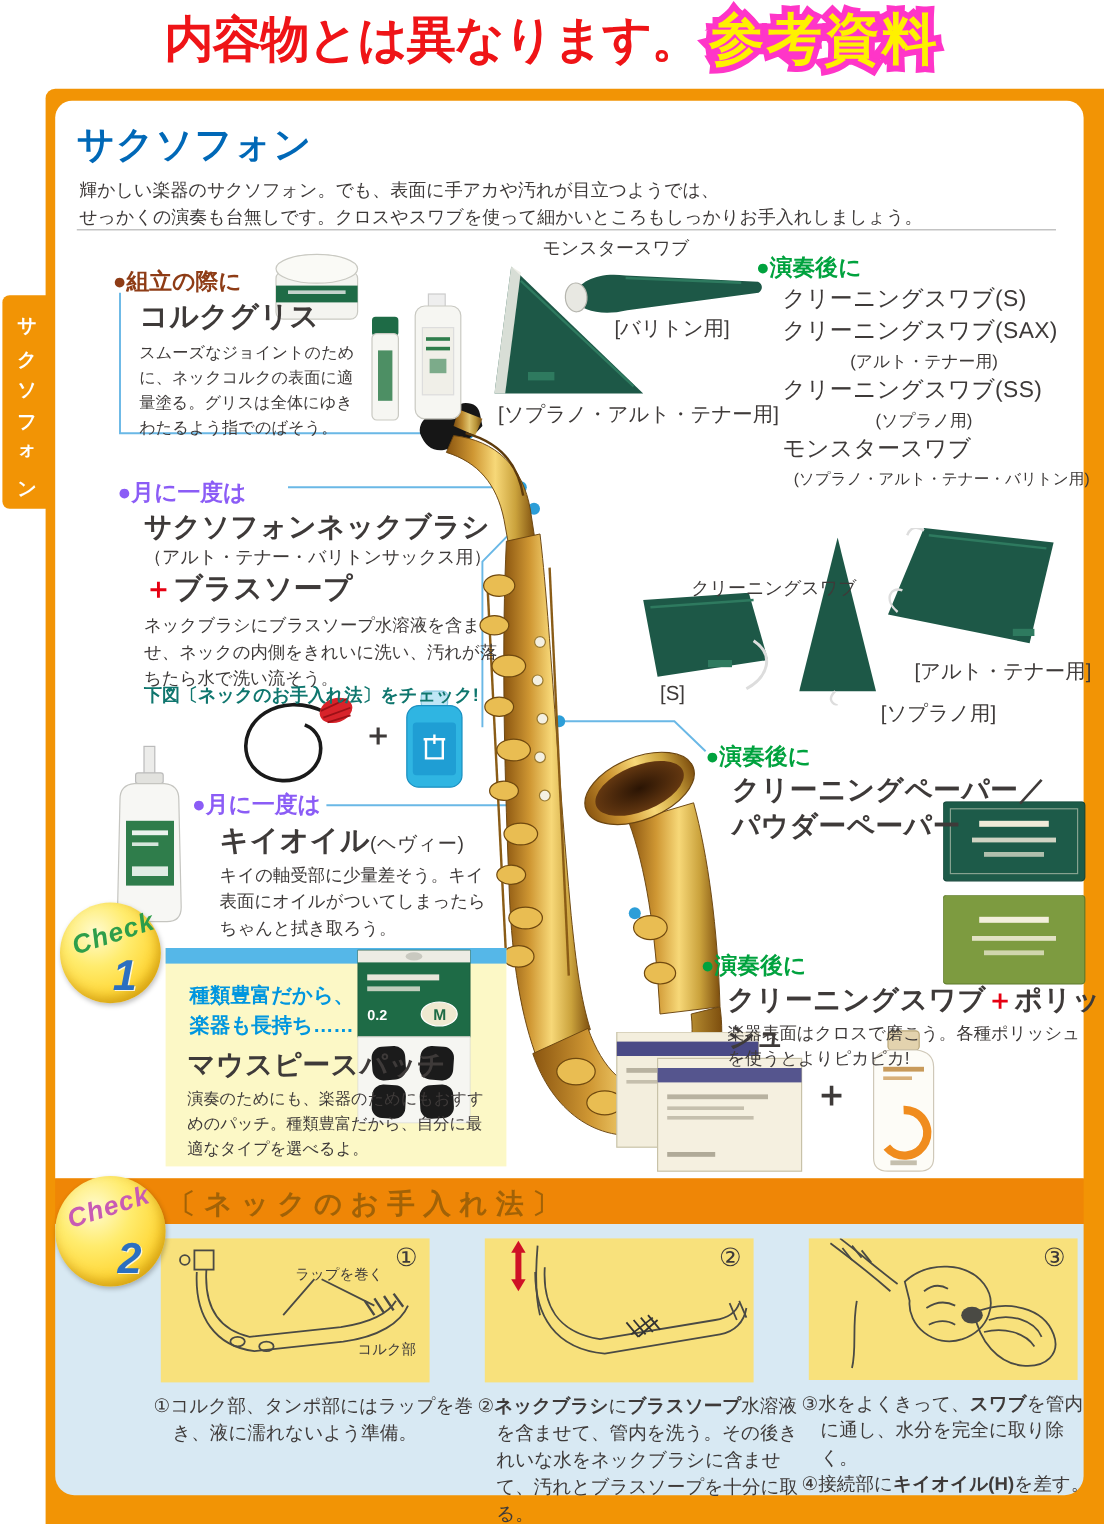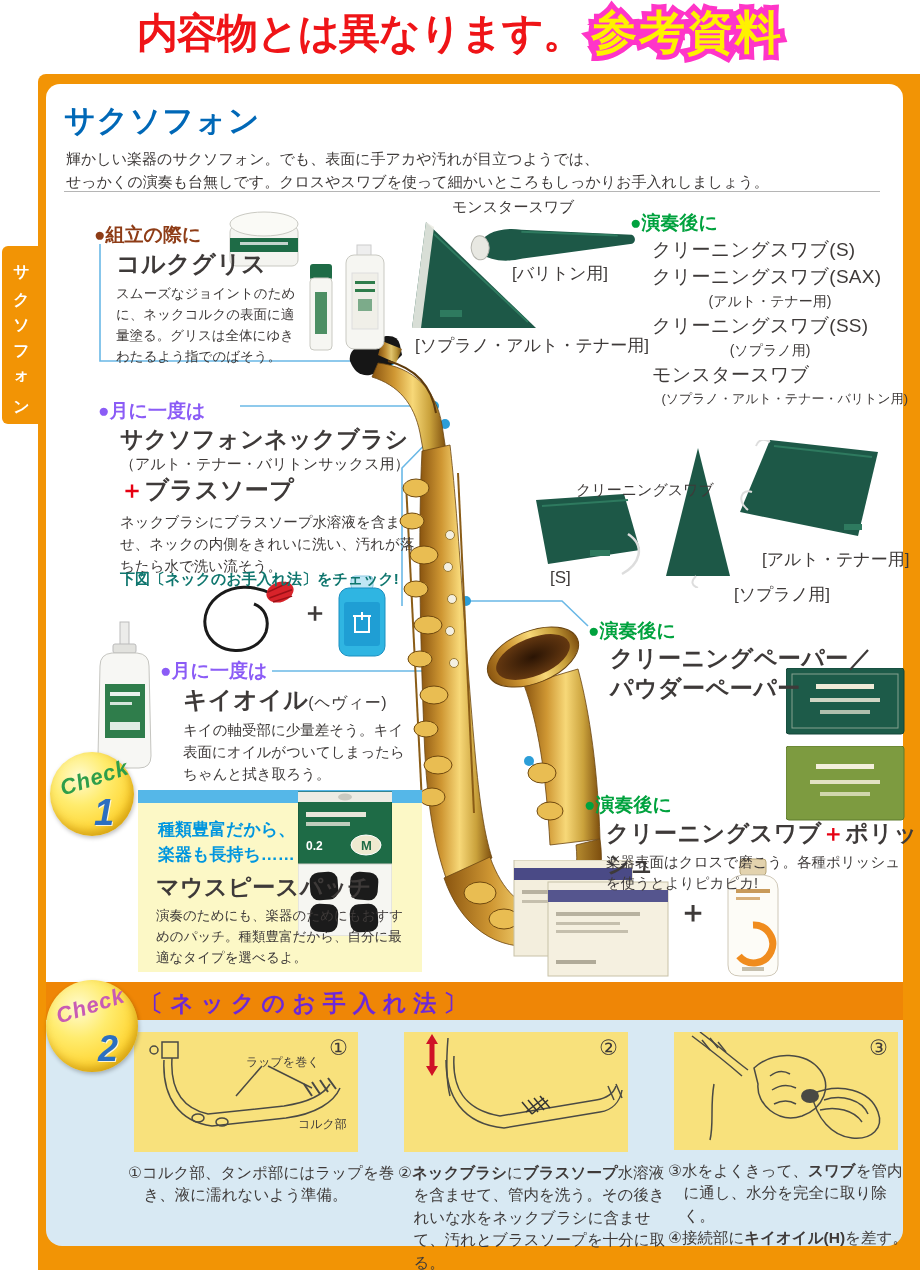--- a/index.html
+++ b/index.html
@@ -11,21 +11,21 @@
   .hdr-notice{font-size:41px;font-weight:bold;color:#ef1417;letter-spacing:-1px;}
   .ref-wrap{position:relative;display:inline-block;}
   .ref{font-size:46px;font-weight:bold;letter-spacing:2px;}
   .ref-outline{position:absolute;left:0;top:0;color:#ff35c8;-webkit-text-stroke:10px #ff35c8;
     text-shadow:3px 3px 0 #ff35c8,-3px 3px 0 #ff35c8,3px -3px 0 #ff35c8,-3px -3px 0 #ff35c8,4px 0 0 #ff35c8,-4px 0 0 #ff35c8,0 4px 0 #ff35c8,0 -4px 0 #ff35c8;}
   .ref-fill{position:relative;color:#fff100;}
   
   .orange-bg{position:absolute;left:38px;top:74px;width:882px;height:1196px;background:#f29405;border-radius:8px 0 0 0;}
   .card{position:absolute;left:46px;top:84px;width:857px;height:898px;background:#fff;border-radius:14px 14px 0 0;}
   .band{position:absolute;left:46px;top:982px;width:857px;height:38px;background:#ef8606;}
-  .band-title{position:absolute;left:140px;top:988px;font-size:23px;color:#6d28d9;letter-spacing:7px;font-weight:bold;}
+  .band-title{position:absolute;left:140px;top:988px;font-size:23px;color:#a16207;letter-spacing:7px;font-weight:bold;}
   .panel{position:absolute;left:46px;top:1020px;width:857px;height:226px;background:#d8e9f3;border-radius:0 0 16px 16px;}
   .side-tab{position:absolute;left:2px;top:246px;width:38px;height:178px;background:#f29405;border-radius:6px 0 0 6px;display:flex;align-items:center;justify-content:center;z-index:4;}
   .side-tab span{writing-mode:vertical-rl;color:#fff;font-size:16px;font-weight:bold;letter-spacing:9px;}
   
   .bullet{font-size:19px;font-weight:bold;z-index:5;}
   .brown{color:#8e3c16;} .green{color:#00a23e;} .blue{color:#8b5cf6;}
   .h1{font-size:24px;font-weight:bold;color:#3e3a39;letter-spacing:.5px;z-index:5;}
   .body-t{font-size:13.5px;line-height:1.55;color:#3e3a39;z-index:5;}
   .cap-t{font-size:17px;color:#3e3a39;z-index:5;}
   .red{color:#e60012;}

